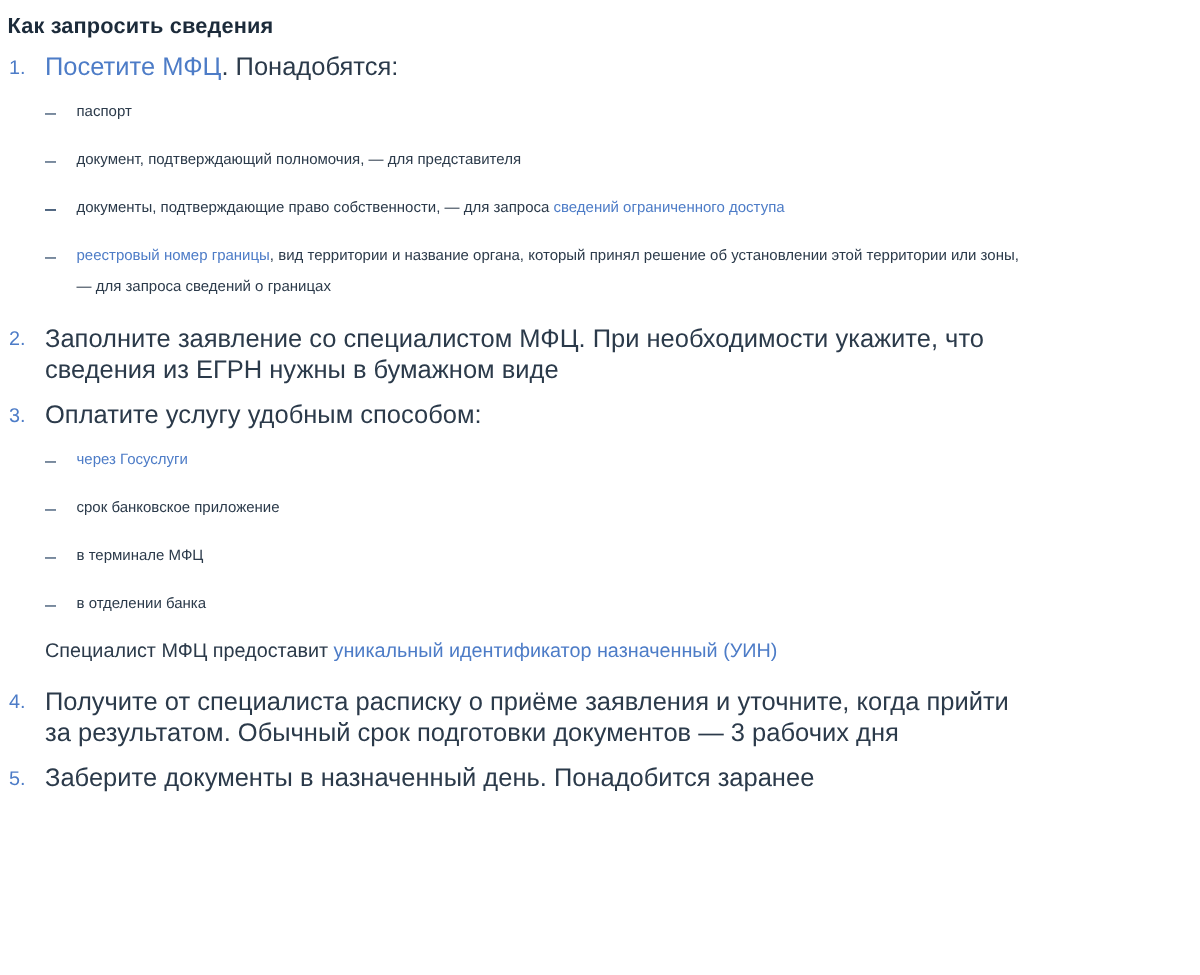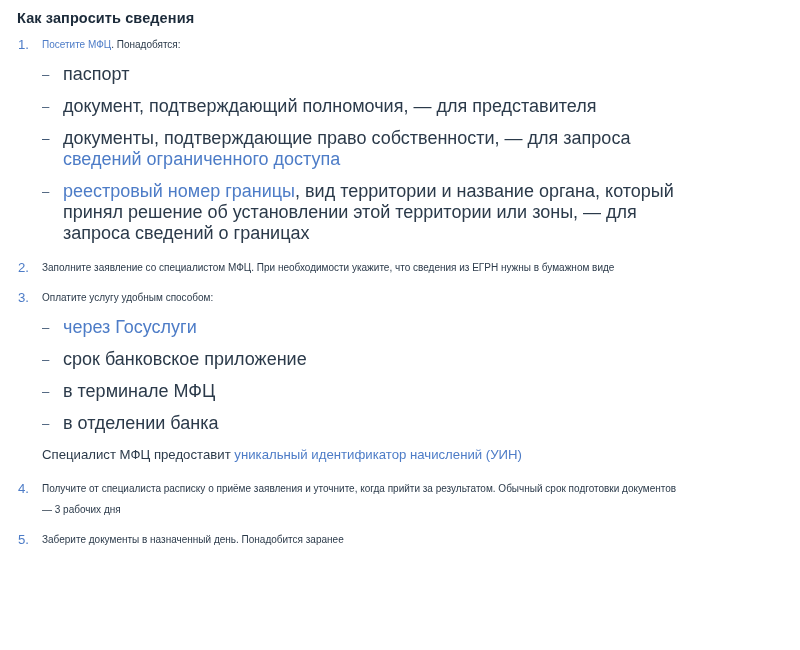--- a/index.html
+++ b/index.html
@@ -14,21 +14,21 @@
     font-family: "Liberation Sans", "DejaVu Sans", sans-serif;
     color: #2b3a4a;
     -webkit-font-smoothing: antialiased;
     overflow: hidden;
   }
 
   .page {
     width: 712px;
     height: 650px;
     box-sizing: border-box;
-    padding: 8px 22px 0 16px;
+    padding: 8px 22px 0 4px;
     position: relative;
   }
 
   .page-title {
     font-size: 14.5px;
     font-weight: bold;
     color: #1c2b3a;
     letter-spacing: 0.1px;
     margin: 0 0 6px 0;
     padding-left: 1px;
@@ -50,21 +50,21 @@
     position: absolute;
     left: 2px;
     top: 0;
     width: 20px;
     color: #4d7cc7;
     font-size: 13.2px;
     line-height: 21px;
     text-align: left;
   }
   .step-text {
-    font-size: 10px;
+    font-size: 17px;
     line-height: 21px;
     color: #2b3a4a;
     padding-right: 8px;
   }
 
   
   ul.sub {
     list-style: none;
     margin: 9px 0 0 0;
     padding: 0;
@@ -79,21 +79,21 @@
   }
   .dash {
     position: absolute;
     left: 0;
     top: 0;
     color: #3e5673;
     font-size: 13.2px;
     line-height: 21px;
   }
   .sub-text {
-    font-size: 18px;
+    font-size: 10px;
     line-height: 21px;
     color: #2b3a4a;
     padding-right: 10px;
   }
 
   
   .note {
     font-size: 13.2px;
     line-height: 21px;
     color: #2b3a4a;
@@ -175,21 +175,21 @@
         <li class="sub-item">
           <span class="dash">–</span>
           <span class="sub-text">в терминале МФЦ</span>
         </li>
         <li class="sub-item">
           <span class="dash">–</span>
           <span class="sub-text">в отделении банка</span>
         </li>
       </ul>
 
-      <p class="note"><span>Специалист МФЦ предоставит </span><a class="lnk">уникальный идентификатор начислений (УИН)</a></p>
+      <p class="note"><span>Специалист МФЦ предоставит </span><a class="lnk">уникальный идентификатор назначенный (УИН)</a></p>
     </li>
 
     <div class="block-gap"></div>
 
     <li class="step">
       <span class="step-num">4.</span>
       <div class="step-text">Получите от специалиста расписку о приёме заявления и уточните, когда прийти за результатом. Обычный срок подготовки документов — 3 рабочих дня</div>
     </li>
 
     <div class="block-gap-sm"></div>

